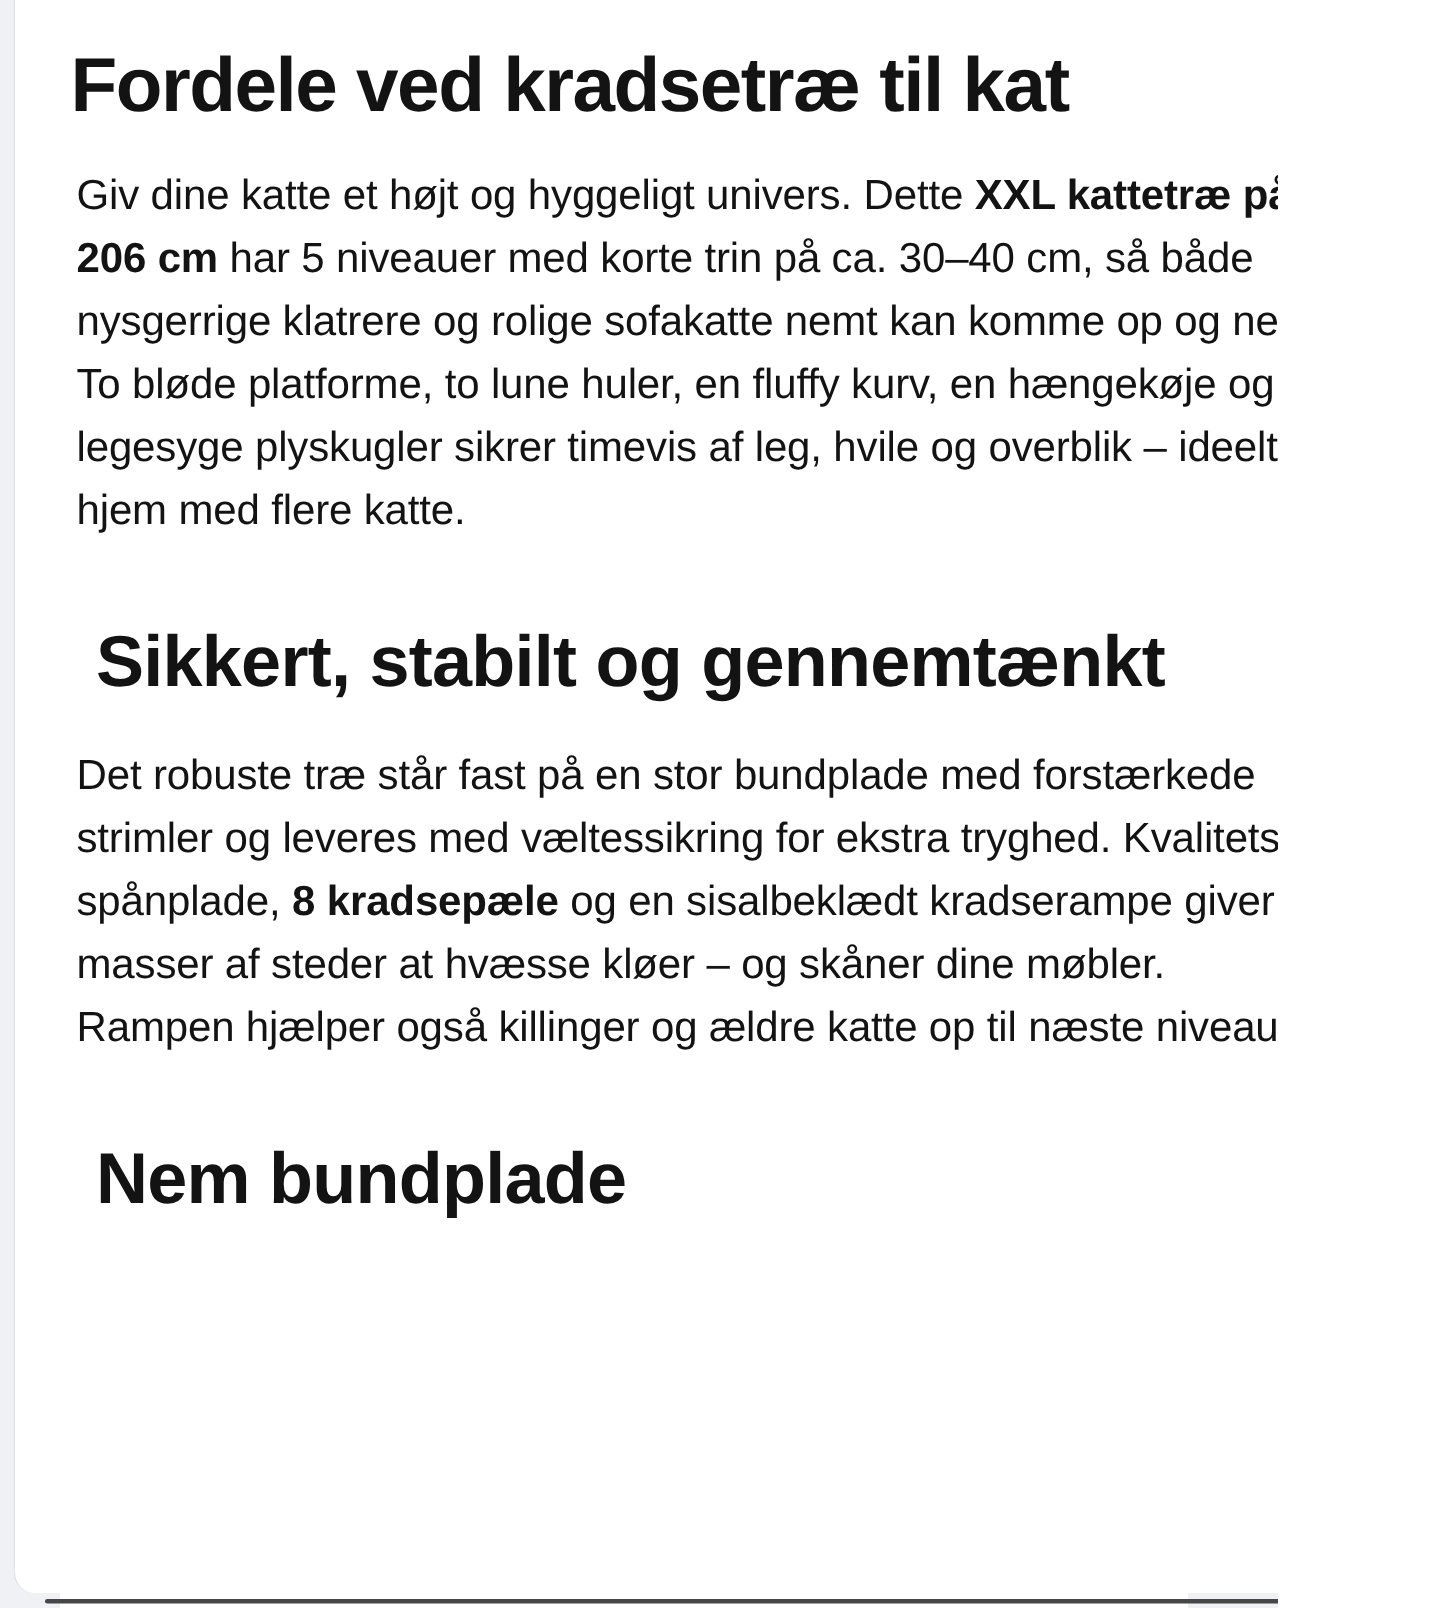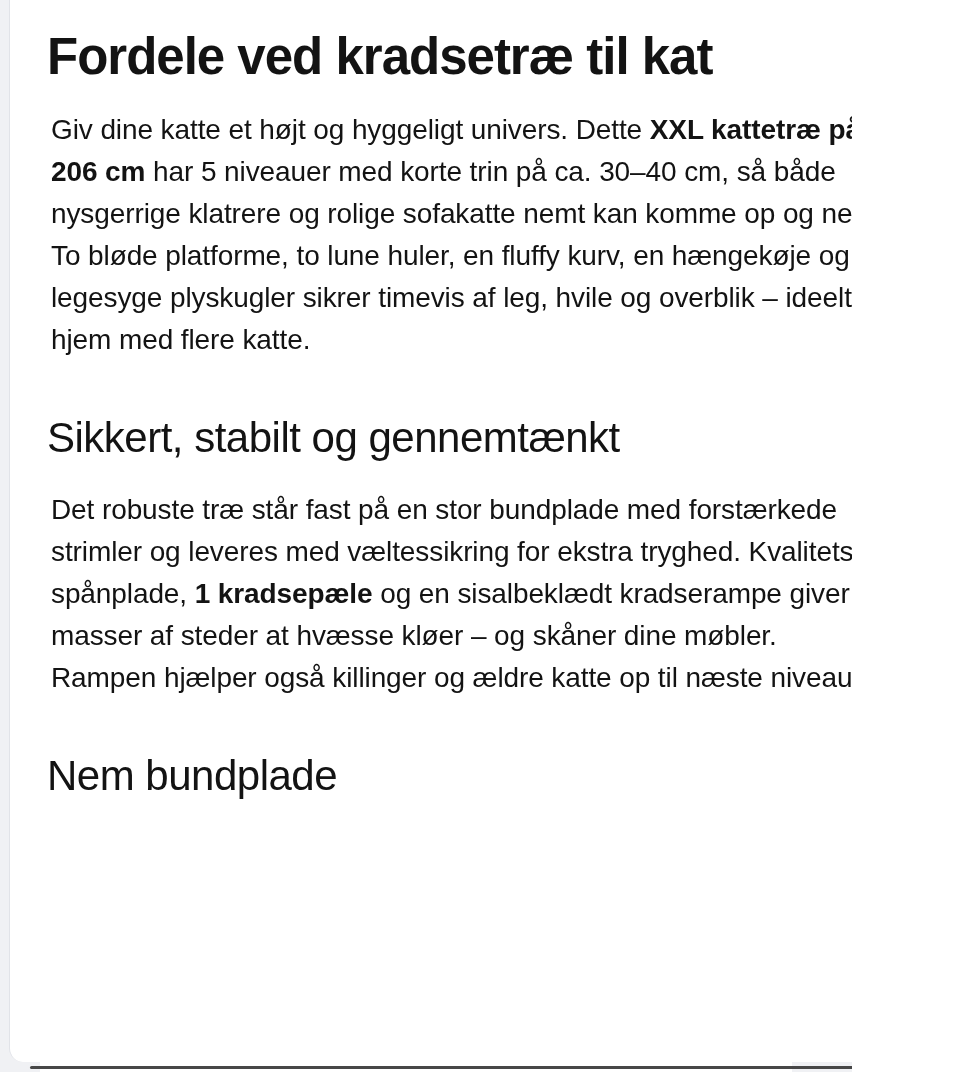--- a/index.html
+++ b/index.html
@@ -42,26 +42,26 @@
   }
   .card h1{
     font-size:51px;
     font-weight:700;
     letter-spacing:-1px;
     line-height:1.15;
     color:var(--text);
     margin:0 0 22px 0;
   }
   .card h2{
-    font-size:42px;
-    font-weight:400;
+    font-size:48px;
+    font-weight:700;
     letter-spacing:-0.5px;
     line-height:1.2;
     color:var(--text);
-    margin:52px 0 26px 0;
+    margin:52px 0 26px 17px;
   }
   .card p{
     font-size:28px;
     line-height:42px;
     letter-spacing:-0.1px;
     color:var(--text);
     margin:4px;
   }
   .card p b{font-weight:700;}
   .bottom-divider{
@@ -81,20 +81,20 @@
   <div class="side-strip left"></div>
   <div class="side-strip right"></div>
 
   <article class="card">
     <h1>Fordele ved kradsetræ til kat</h1>
 
     <p><span>Giv dine katte et højt og hyggeligt univers. Dette </span><b>XXL kattetræ på 206 cm</b><span> har 5 niveauer med korte trin på ca. 30–40 cm, så både nysgerrige klatrere og rolige sofakatte nemt kan komme op og ned. To bløde platforme, to lune huler, en fluffy kurv, en hængekøje og legesyge plyskugler sikrer timevis af leg, hvile og overblik – ideelt i hjem med flere katte.</span></p>
 
     <h2>Sikkert, stabilt og gennemtænkt</h2>
 
-    <p><span>Det robuste træ står fast på en stor bundplade med forstærkede strimler og leveres med væltessikring for ekstra tryghed. Kvalitets-spånplade, </span><b>1 kradsepæle</b><span> og en sisalbeklædt kradserampe giver masser af steder at hvæsse kløer – og skåner dine møbler. Rampen hjælper også killinger og ældre katte op til næste niveau.</span></p>
+    <p><span>Det robuste træ står fast på en stor bundplade med forstærkede strimler og leveres med væltessikring for ekstra tryghed. Kvalitets-spånplade, </span><b>8 kradsepæle</b><span> og en sisalbeklædt kradserampe giver masser af steder at hvæsse kløer – og skåner dine møbler. Rampen hjælper også killinger og ældre katte op til næste niveau.</span></p>
 
     <h2>Nem bundplade</h2>
 
   </article>
 
   <div class="bottom-divider"></div>
 </div>
 
 </body></html>

